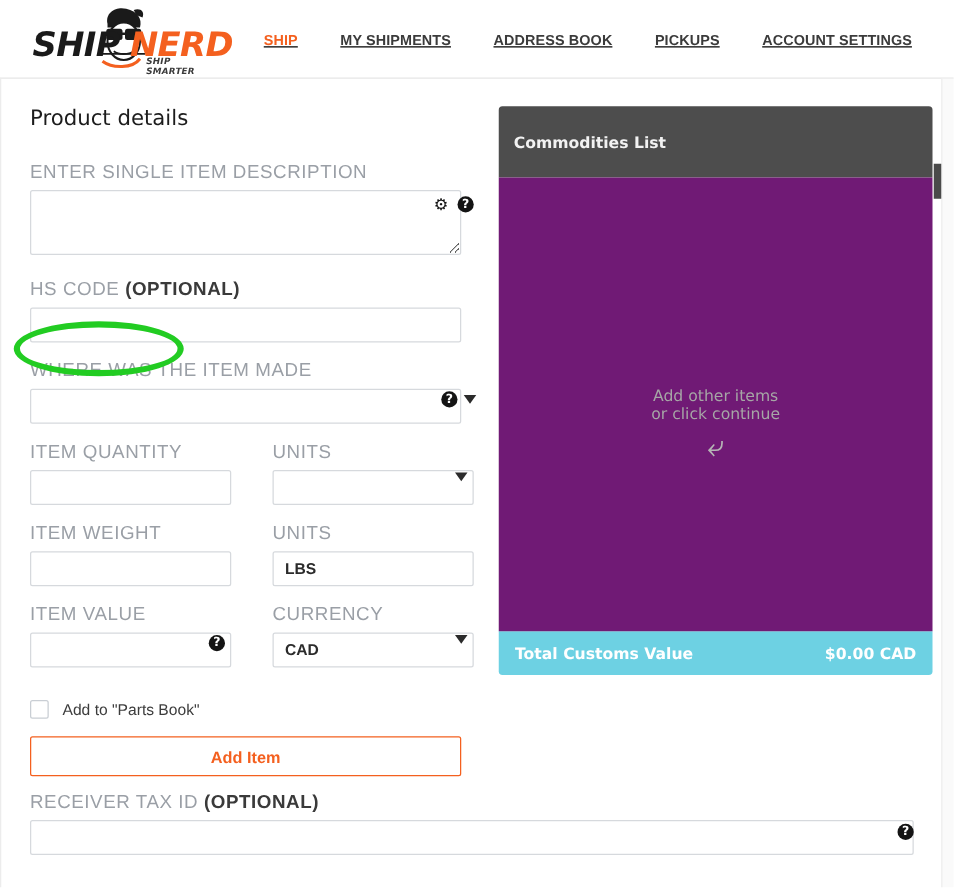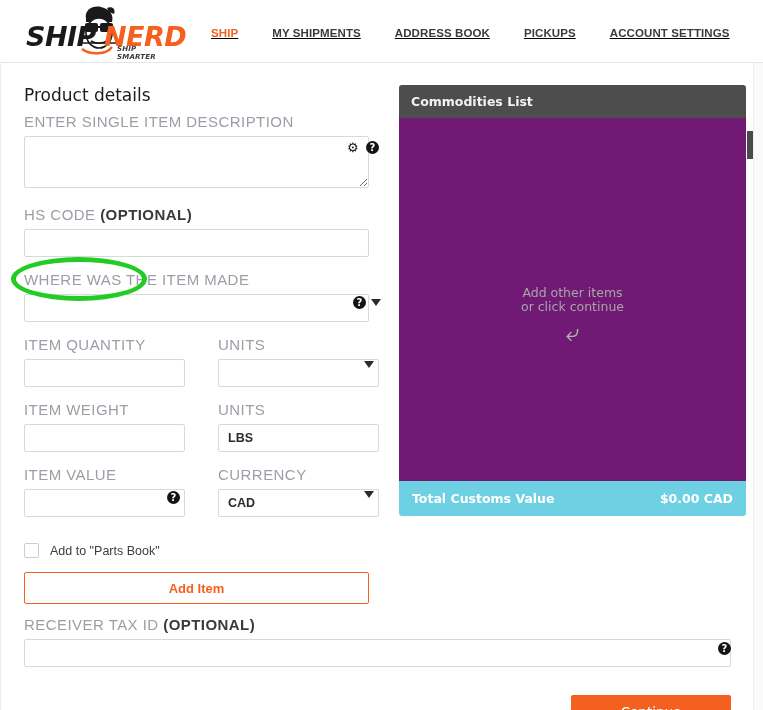--- a/index.html
+++ b/index.html
@@ -96,21 +96,21 @@
     display: flex;
     padding: 22px 0 0 0;
   }
   .col-left { width: 390px; padding-left: 23px; }
   .col-right { width: 360px; padding-left: 8px; }
 
   .section-title {
     font-size: 17px;
     color: #1c1c1c;
     font-weight: normal;
-    margin-bottom: 8px;
+    margin-bottom: 24px;
     font-family: "DejaVu Sans", sans-serif;
   }
 
   
   .field-label {
     font-size: 15px;
     color: #9a9fa6;
     letter-spacing: 0.45px;
     margin-bottom: 6px;
     text-transform: uppercase;
@@ -210,21 +210,21 @@
     font-family: "Liberation Sans", sans-serif;
   }
 
   
   .panel { width: 347px; }
   .panel-head {
     background: #4d4d4d;
     color: #f2f2f2;
     font-size: 12.5px;
     font-weight: bold;
-    padding: 9px 12px;
+    padding: 21px 12px;
     border-radius: 3px 3px 0 0;
     font-family: "DejaVu Sans", sans-serif;
   }
   .panel-body {
     background: #701a75;
     height: 363px;
     position: relative;
   }
   .empty-state {
     position: absolute;

